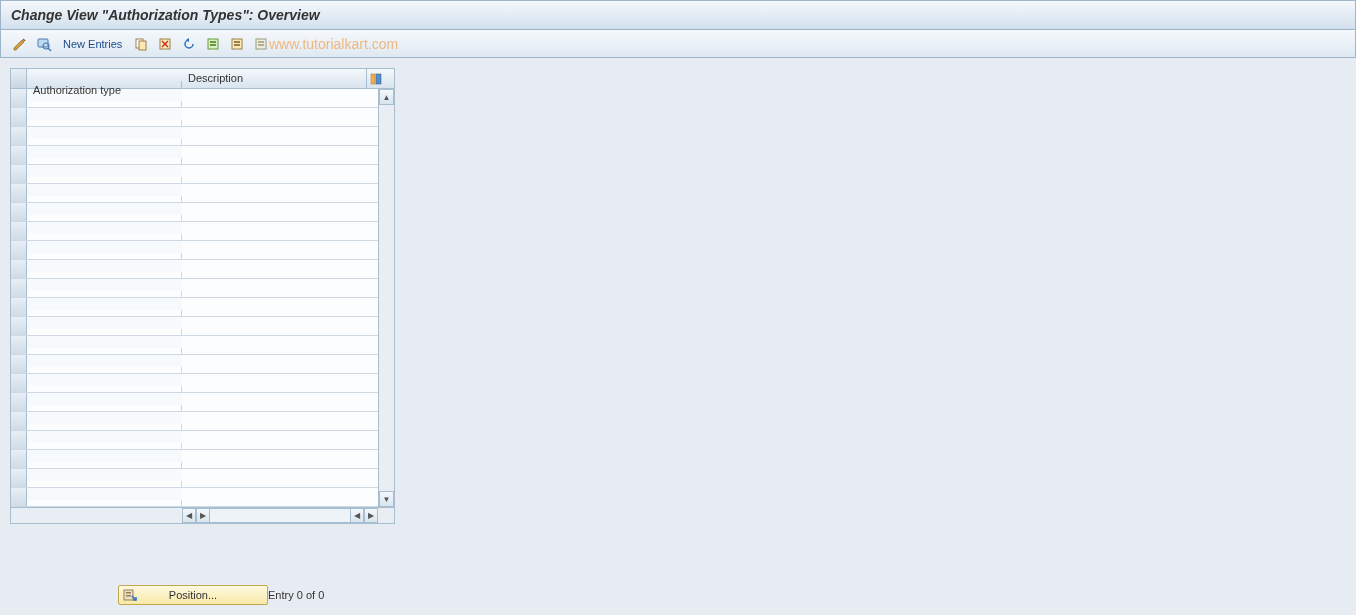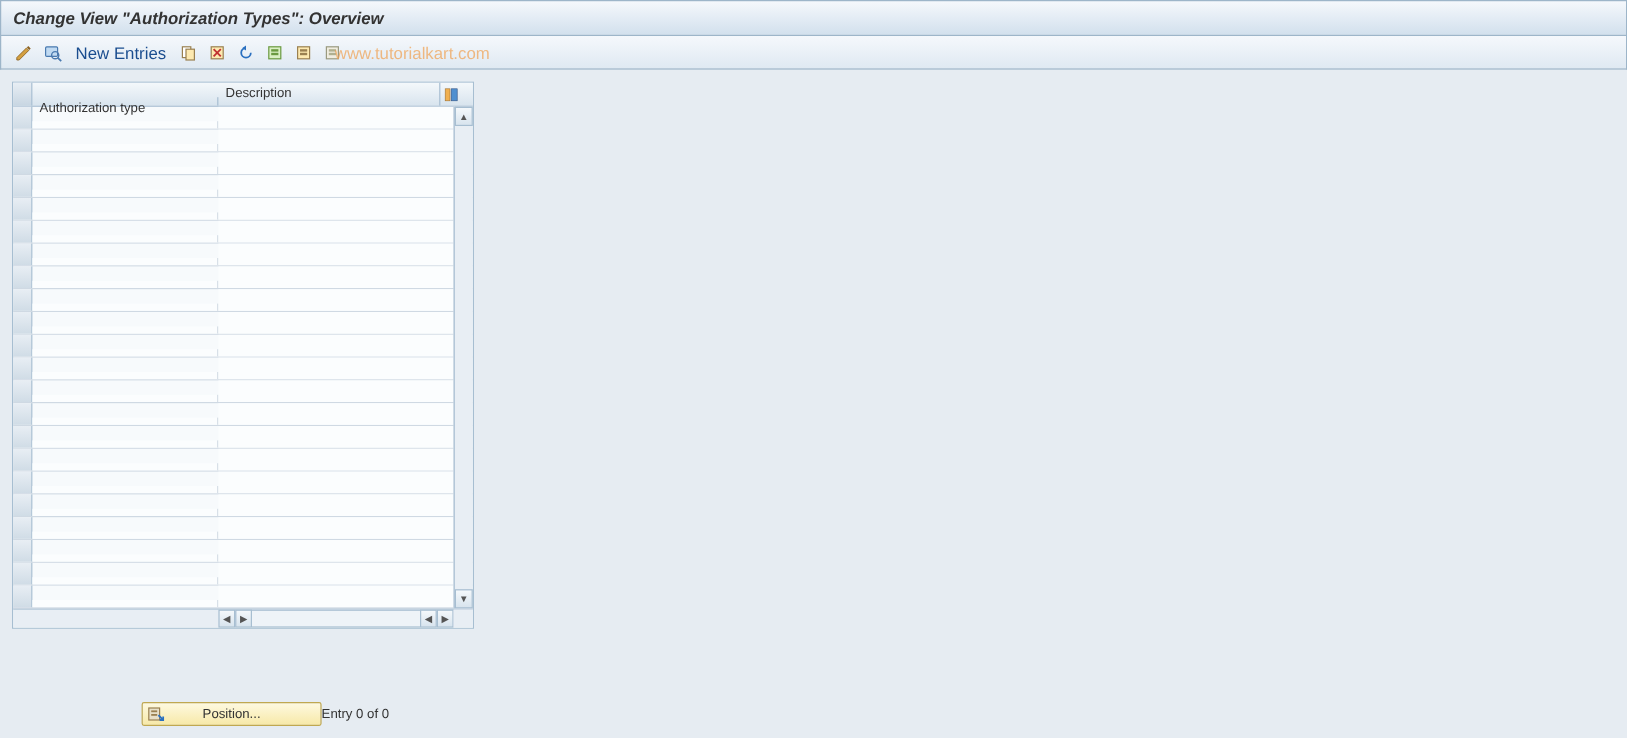--- a/index.html
+++ b/index.html
@@ -40,30 +40,30 @@
       height: 18px;
       display: inline-flex;
       align-items: center;
       justify-content: center;
       cursor: pointer;
     }
     .toolbar .text-btn {
       color: #1a4d8f;
       cursor: pointer;
       padding: 0 4px;
-      font-size: 14px;
+      font-size: 11px;
       text-align: center;
     }
     .watermark {
       color: #f0a050;
       font-size: 14px;
       font-weight: normal;
       opacity: 0.7;
       position: absolute;
-      left: 279px;
+      left: 269px;
     }
     .content-area {
       position: relative;
       padding: 10px;
       height: calc(100% - 90px);
     }
     .table-container {
       position: relative;
       width: 385px;
       background: #f7fafc;

